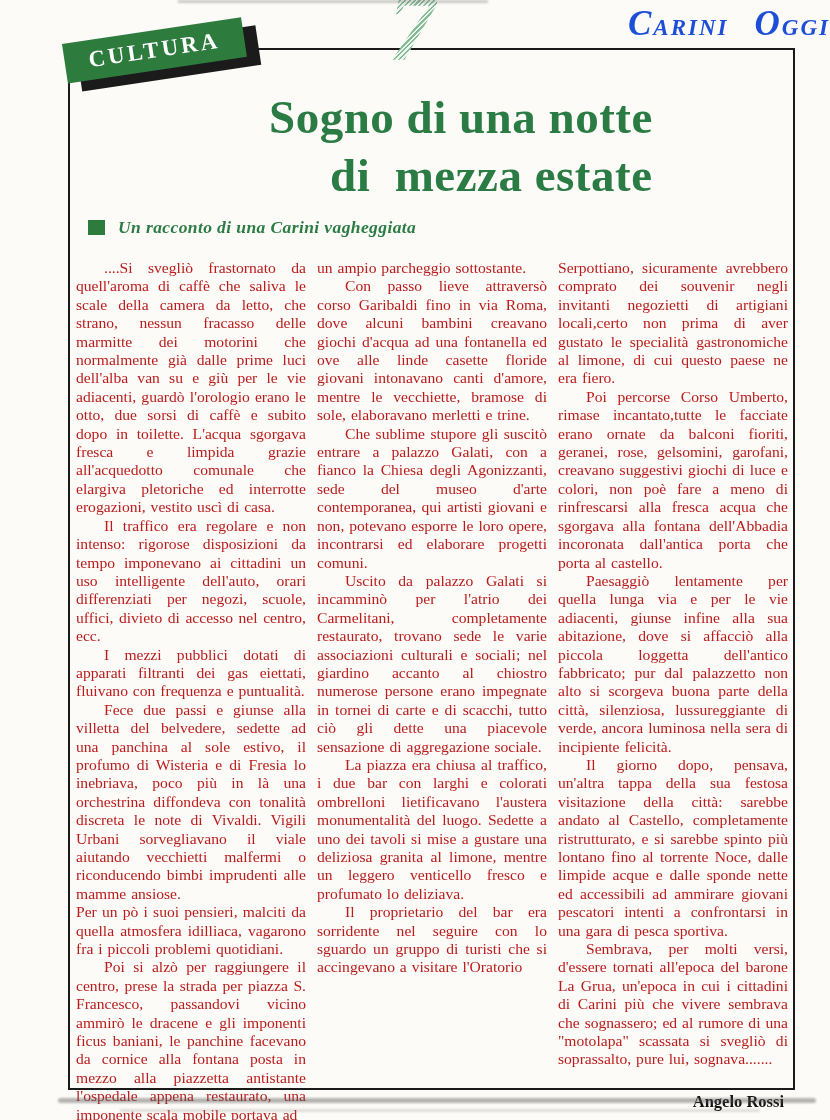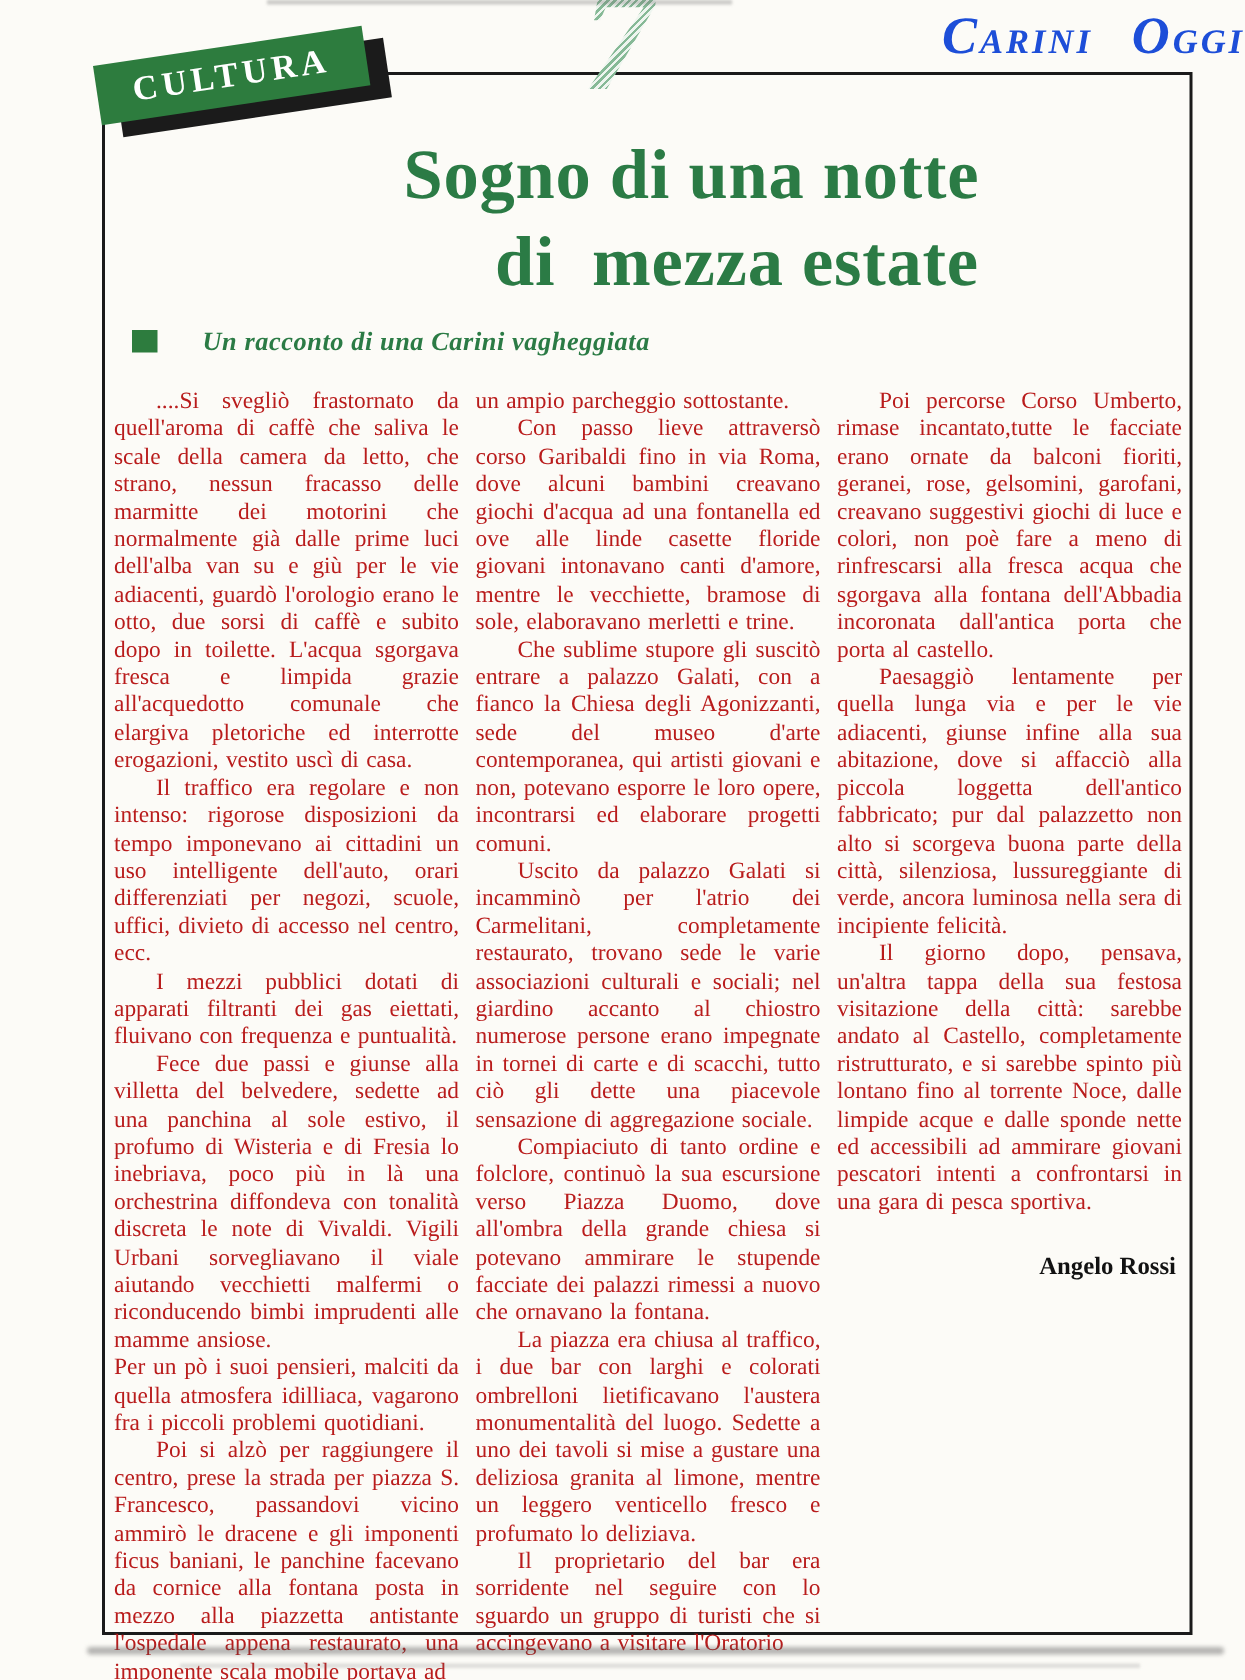--- a/index.html
+++ b/index.html
@@ -46,21 +46,21 @@
     box-shadow:13px 10px 0 #1b1b1b;
   }
 
   
   .title-line { position:absolute; z-index:2; color:#2b7b45; font-weight:bold;
     font-size:47px; line-height:1; letter-spacing:0.5px; white-space:pre; }
   .title-line1 { top:94px; left:233px;margin-left:36px; }
   .title-line2 { top:152px; left:330px;text-align:right; }
 
   
-  .kicker-row { position:absolute; left:88px; top:217px; display:flex; align-items:center; gap:30px; z-index:2; }
+  .kicker-row { position:absolute; left:88px; top:217px; display:flex; align-items:center; gap:13px; z-index:2; }
   .kicker-square { width:17px; height:15px; background:#2d7c3e; flex:none; }
   .kicker-text { color:#2b7b45; font-style:italic; font-weight:bold; font-size:17.5px; letter-spacing:0.4px; }
 
   
   .columns { position:absolute; left:76px; top:259px; width:712px; display:flex; gap:11px; z-index:2; }
   .col { width:233px; }
   .col p.para {
     margin:0; text-align:justify; text-indent:28px;
     font-size:15.6px; line-height:18.4px; color:#b91c1c;
     word-spacing:1px;
@@ -108,30 +108,31 @@
           <p class="para noindent">Per un pò i suoi pensieri, malciti da quella atmosfera idilliaca, vagarono fra i piccoli problemi quotidiani.</p>
           <p class="para">Poi si alzò per raggiungere il centro, prese la strada per piazza S. Francesco, passandovi vicino ammirò le dracene e gli imponenti ficus baniani, le panchine facevano da cornice alla fontana posta in mezzo alla piazzetta antistante l'ospedale appena restaurato, una imponente scala mobile portava ad</p>
         </div>
     </div>
     <div class="col">
       <div class="col-paras">
           <p class="para noindent">un ampio parcheggio sottostante.</p>
           <p class="para">Con passo lieve attraversò corso Garibaldi fino in via Roma, dove alcuni bambini creavano giochi d'acqua ad una fontanella ed ove alle linde casette floride giovani intonavano canti d'amore, mentre le vecchiette, bramose di sole, elaboravano merletti e trine.</p>
           <p class="para">Che sublime stupore gli suscitò entrare a palazzo Galati, con a fianco la Chiesa degli Agonizzanti, sede del museo d'arte contemporanea, qui artisti giovani e non, potevano esporre le loro opere, incontrarsi ed elaborare progetti comuni.</p>
           <p class="para">Uscito da palazzo Galati si incamminò per l'atrio dei Carmelitani, completamente restaurato, trovano sede le varie associazioni culturali e sociali; nel giardino accanto al chiostro numerose persone erano impegnate in tornei di carte e di scacchi, tutto ciò gli dette una piacevole sensazione di aggregazione sociale.</p>
-          <p class="para">Compiaciuto di tanto ordine e folclore, continuò la sua escursione verso Piazza Duomo, dove all'ombra della grande chiesa si potevano ammirare le stupende facciate dei palazzi rimessi a nuovo che ornavano la fontana.</p>
           <p class="para">La piazza era chiusa al traffico, i due bar con larghi e colorati ombrelloni lietificavano l'austera monumentalità del luogo. Sedette a uno dei tavoli si mise a gustare una deliziosa granita al limone, mentre un leggero venticello fresco e profumato lo deliziava.</p>
           <p class="para">Il proprietario del bar era sorridente nel seguire con lo sguardo un gruppo di turisti che si accingevano a visitare l'Oratorio</p>
         </div>
     </div>
     <div class="col">
       <div class="col-paras">
+          <p class="para noindent">Serpottiano, sicuramente avrebbero comprato dei souvenir negli invitanti negozietti di artigiani locali,certo non prima di aver gustato le specialità gastronomiche al limone, di cui questo paese ne era fiero.</p>
           <p class="para">Poi percorse Corso Umberto, rimase incantato,tutte le facciate erano ornate da balconi fioriti, geranei, rose, gelsomini, garofani, creavano suggestivi giochi di luce e colori, non poè fare a meno di rinfrescarsi alla fresca acqua che sgorgava alla fontana dell'Abbadia incoronata dall'antica porta che porta al castello.</p>
           <p class="para">Paesaggiò lentamente per quella lunga via e per le vie adiacenti, giunse infine alla sua abitazione, dove si affacciò alla piccola loggetta dell'antico fabbricato; pur dal palazzetto non alto si scorgeva buona parte della città, silenziosa, lussureggiante di verde, ancora luminosa nella sera di incipiente felicità.</p>
           <p class="para">Il giorno dopo, pensava, un'altra tappa della sua festosa visitazione della città: sarebbe andato al Castello, completamente ristrutturato, e si sarebbe spinto più lontano fino al torrente Noce, dalle limpide acque e dalle sponde nette ed accessibili ad ammirare giovani pescatori intenti a confrontarsi in una gara di pesca sportiva.</p>
+          <p class="para">Sembrava, per molti versi, d'essere tornati all'epoca del barone La Grua, un'epoca in cui i cittadini di Carini più che vivere sembrava che sognassero;  ed al rumore di una "motolapa" scassata si svegliò di soprassalto, pure lui, sognava.......</p>
         </div>
       <div class="author">Angelo Rossi</div>
     </div>
   </div>
 
   <div class="artifact-top"></div>
   <div class="artifact-bottom-1"></div>
   <div class="artifact-bottom-2"></div>
 
 </div>

